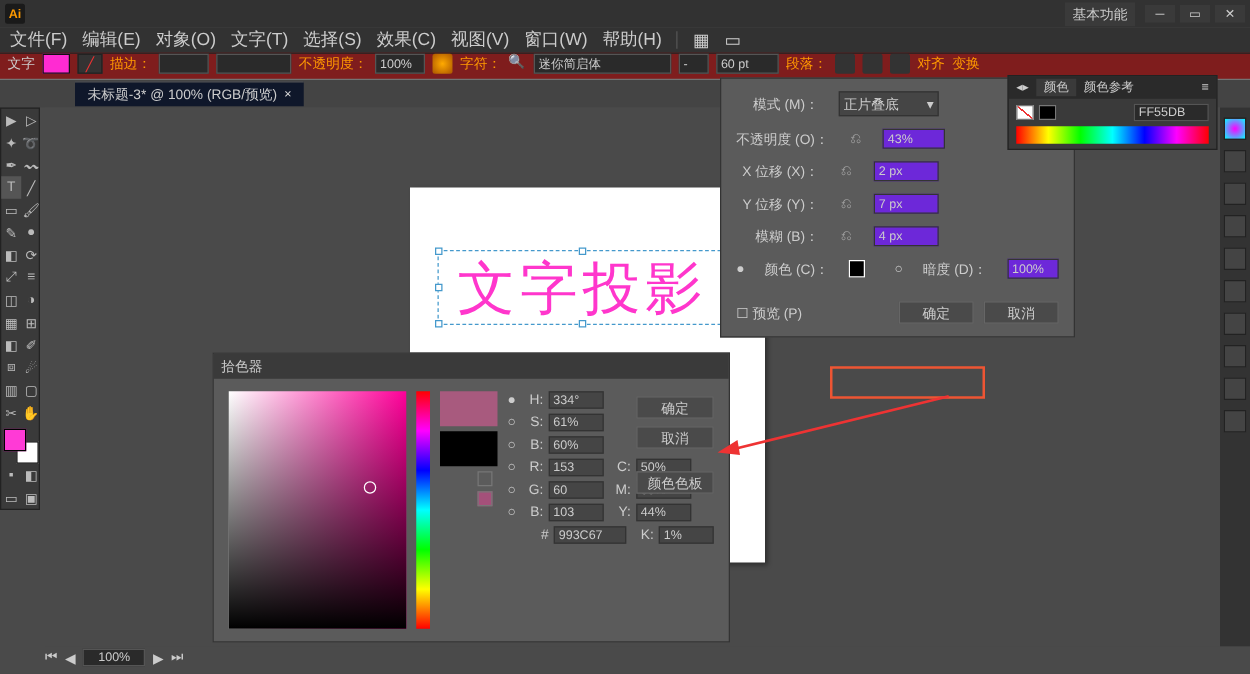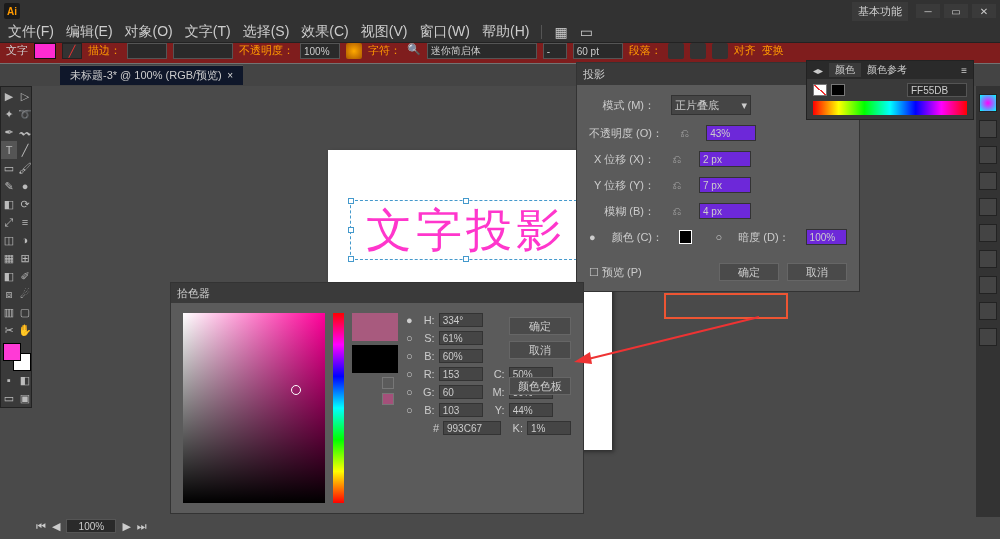--- a/index.html
+++ b/index.html
@@ -222,21 +222,20 @@
         <div class="handle h4"></div>
       <div class="handle h5"></div>
         <div class="handle h6"></div>
       <div class="handle h7"></div>
         <div class="handle h8"></div>
     </div>
   </div>
 </div>
 
 <div class="panel-shadow">
-  <div class="hd">投影</div>
   <div class="body">
     <div class="frow">
         <span class="lab">模式 (M)：</span>
       <div class="dd">
           <span>正片叠底</span>
           <span>▾</span>
         </div>
       <div style="width:80px"></div>
       </div>
     <div class="frow">

